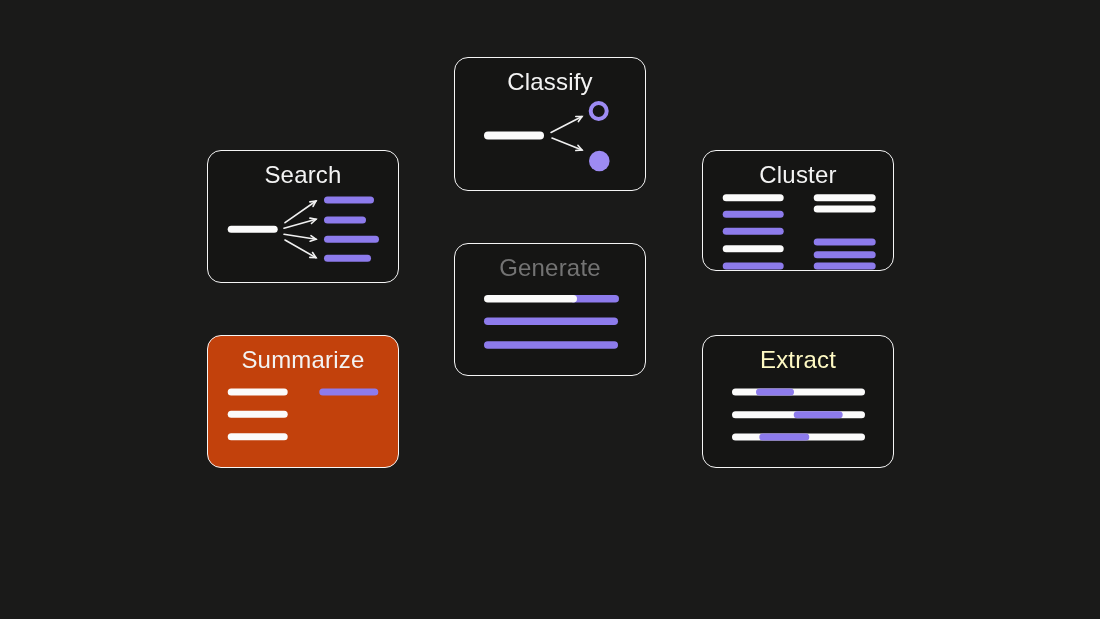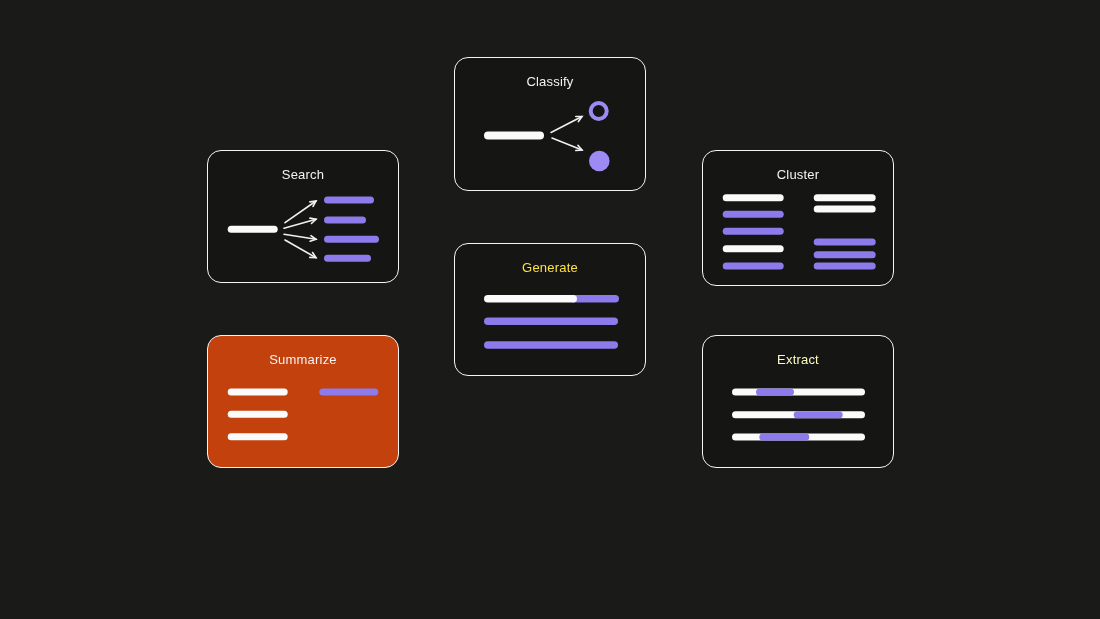--- a/index.html
+++ b/index.html
@@ -19,21 +19,21 @@
     box-sizing: border-box;
     border: 1.5px solid #f5f5f5;
     border-radius: 14px;
   }
   .card-title {
     position: absolute;
     top: 12px;
     left: 0;
     right: 0;
     text-align: center;
-    font-size: 13px;
+    font-size: 24px;
     font-weight: 400;
     letter-spacing: 0.2px;
     line-height: 23px;
   }
   .card-art {
     position: absolute;
     left: 0;
     top: 0;
   }
 </style>
@@ -76,37 +76,37 @@
         <g stroke="#f0f0f0" stroke-width="1.6" stroke-linecap="round" fill="none">
           <line x1="77" y1="89" x2="108" y2="106.7"></line>
           <polyline points="104.59189829379345,101.52072951467565 108,106.7 101.80738059097851,106.39756842921028"></polyline>
         </g>
         <rect x="116" y="45.5" width="50" height="7" rx="3.5" ry="3.5" fill="#8d7bec"></rect>
         <rect x="116" y="65.5" width="42" height="7" rx="3.5" ry="3.5" fill="#8d7bec"></rect>
         <rect x="116" y="84.8" width="55" height="7" rx="3.5" ry="3.5" fill="#8d7bec"></rect>
         <rect x="116" y="103.8" width="47" height="7" rx="3.5" ry="3.5" fill="#8d7bec"></rect>
       </svg>
     </div>
-    <div class="card" style="left: 702px; top: 150px; width: 192px; height: 136px; background: rgb(21, 21, 20); border-color: rgb(245, 245, 245);">
+    <div class="card" style="left: 702px; top: 150px; width: 192px; height: 121px; background: rgb(21, 21, 20); border-color: rgb(245, 245, 245);">
       <div class="card-title" style="color: rgb(243, 243, 243);">Cluster</div>
       <svg width="192" height="133" viewBox="0 0 192 133" class="card-art">
         <rect x="19.7" y="43.2" width="61" height="7" rx="3.5" ry="3.5" fill="#fbfbfb"></rect>
         <rect x="19.7" y="59.8" width="61" height="7" rx="3.5" ry="3.5" fill="#8d7bec"></rect>
         <rect x="19.7" y="76.8" width="61" height="7" rx="3.5" ry="3.5" fill="#8d7bec"></rect>
         <rect x="19.7" y="94.2" width="61" height="7" rx="3.5" ry="3.5" fill="#fbfbfb"></rect>
         <rect x="19.7" y="111.5" width="61" height="7" rx="3.5" ry="3.5" fill="#8d7bec"></rect>
         <rect x="110.7" y="43.2" width="62" height="7" rx="3.5" ry="3.5" fill="#fbfbfb"></rect>
         <rect x="110.7" y="54.5" width="62" height="7" rx="3.5" ry="3.5" fill="#fbfbfb"></rect>
         <rect x="110.7" y="87.5" width="62" height="7" rx="3.5" ry="3.5" fill="#8d7bec"></rect>
         <rect x="110.7" y="100.2" width="62" height="7" rx="3.5" ry="3.5" fill="#8d7bec"></rect>
         <rect x="110.7" y="111.5" width="62" height="7" rx="3.5" ry="3.5" fill="#8d7bec"></rect>
       </svg>
     </div>
     <div class="card" style="left: 454px; top: 243px; width: 192px; height: 133px; background: rgb(21, 21, 20); border-color: rgb(245, 245, 245);">
-      <div class="card-title" style="color: #fde047;">Generate</div>
+      <div class="card-title" style="color: #737373;">Generate</div>
       <svg width="192" height="133" viewBox="0 0 192 133" class="card-art">
         <rect x="115" y="51" width="49" height="7.5" rx="3.75" ry="3.75" fill="#8d7bec"></rect>
         <rect x="29" y="51" width="93" height="7.5" rx="3.75" ry="3.75" fill="#fbfbfb"></rect>
         <rect x="29" y="73.5" width="134" height="7.5" rx="3.75" ry="3.75" fill="#8d7bec"></rect>
         <rect x="29" y="97.3" width="134" height="7.5" rx="3.75" ry="3.75" fill="#8d7bec"></rect>
       </svg>
     </div>
     <div class="card" style="left: 207px; top: 335px; width: 192px; height: 133px; background: #c2410c; border-color: rgb(245, 245, 245);">
       <div class="card-title" style="color: rgb(243, 243, 243);">Summarize</div>
       <svg width="192" height="133" viewBox="0 0 192 133" class="card-art">

